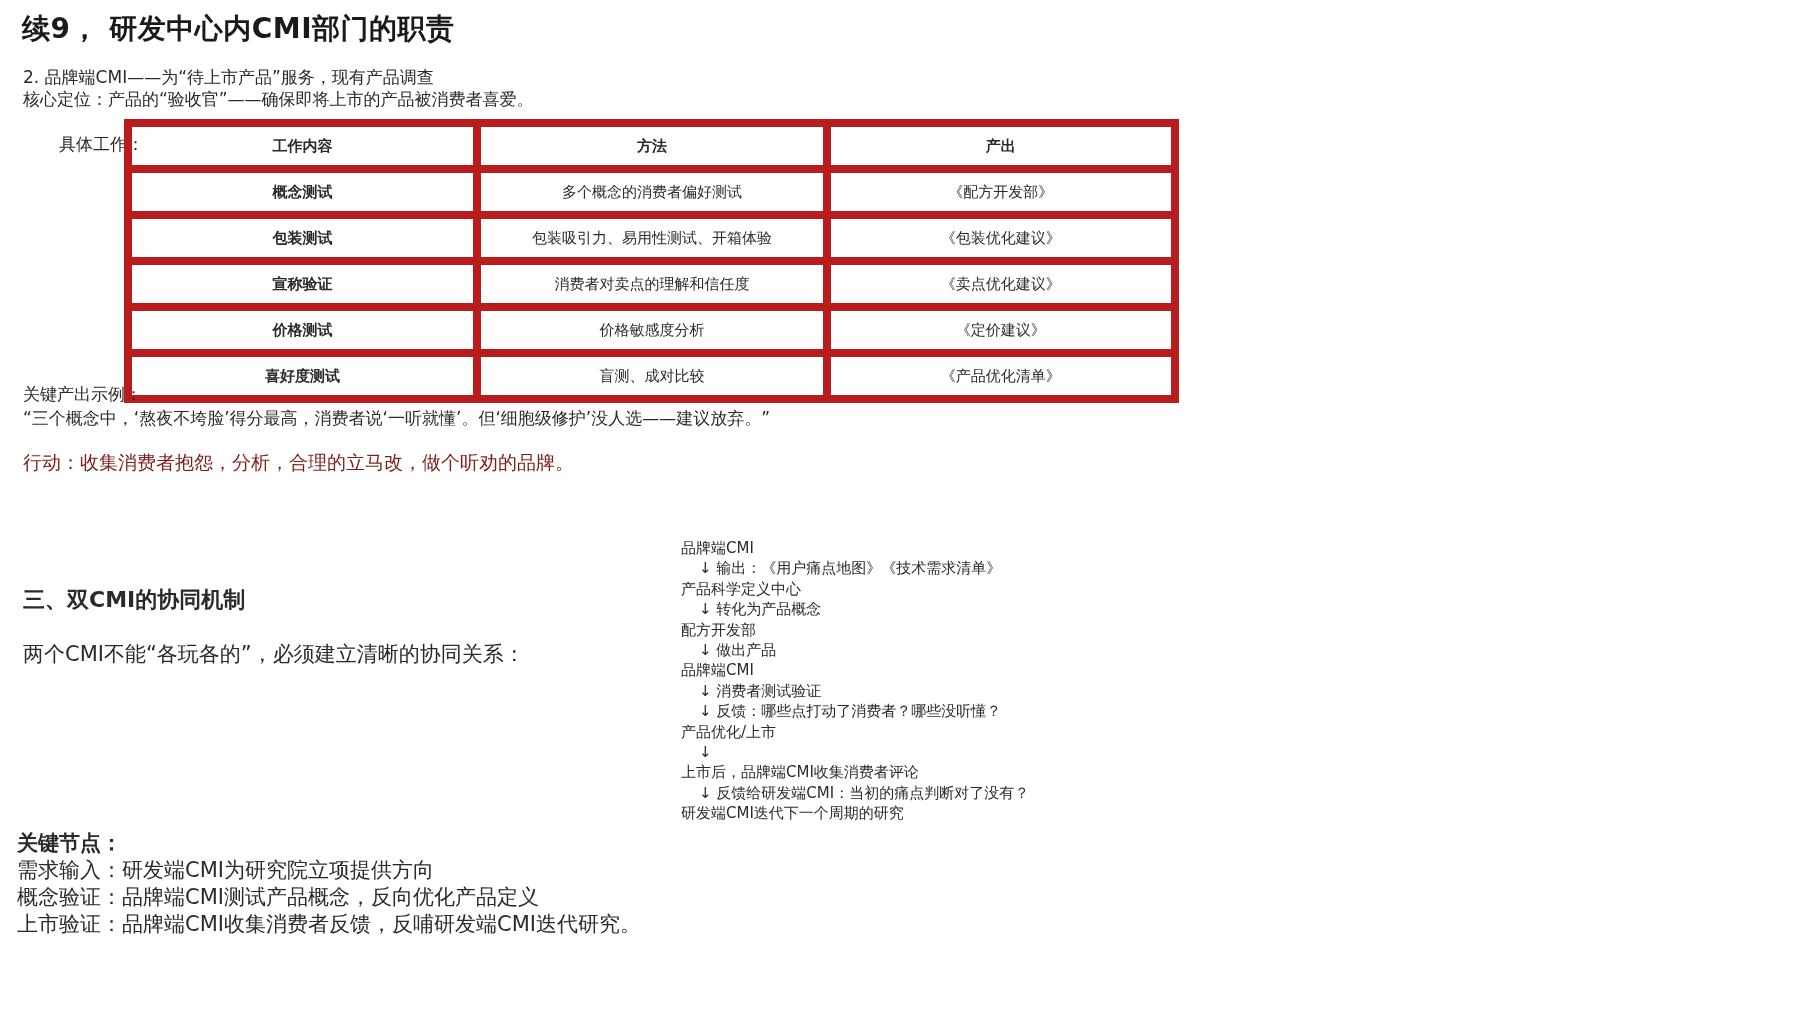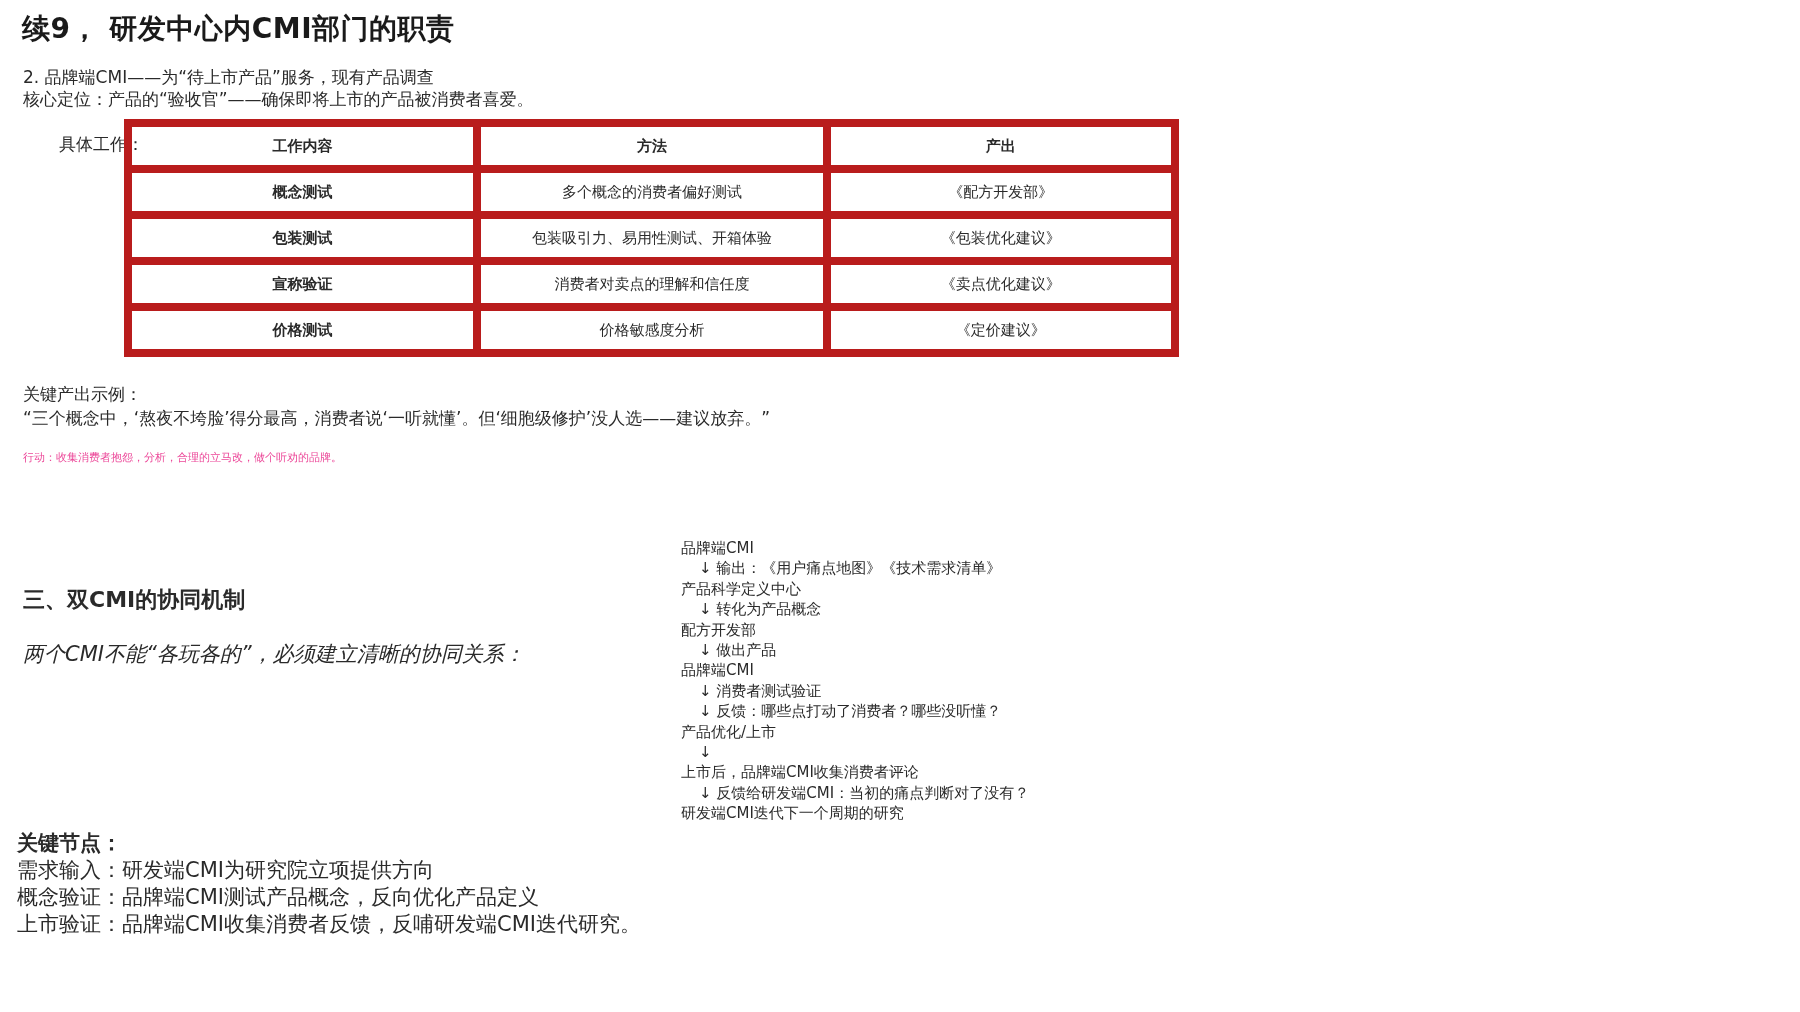--- a/index.html
+++ b/index.html
@@ -9,23 +9,23 @@
   .title { left:22px; top:10px; font-size:28px; font-weight:bold; color:#1a1a1a; letter-spacing:0.5px; }
   .intro { left:23px; top:66px; font-size:17px; line-height:22px; color:#2a2a2a; }
   .work-label { left:23px; top:133px; font-size:17px; color:#2a2a2a;margin-left:36px; }
   table.work { position:absolute; left:124px; top:119px; width:1055px; border-collapse:collapse;
                font-size:15px; color:#2a2a2a; }
   table.work td, table.work th { border:8px solid #b91c1c; height:38px; text-align:center; padding:0; }
   table.work th { font-weight:bold; }
   table.work td.c0 { font-weight:bold; }
   table.work col.w0 { width:352px; } table.work col.w1 { width:352px; } table.work col.w2 { width:351px; }
   .example { left:23px; top:382px; font-size:17px; line-height:24px; color:#2a2a2a; }
-  .action { left:23px; top:450px; font-size:11px; color:#ec4899; }
+  .action { left:23px; top:450px; font-size:19px; color:#7f1d1d; }
   .sec3 { left:23px; top:585px; font-size:22px; font-weight:bold; color:#2a2a2a; }
-  .sec3-desc { left:23px; top:640px; font-size:21px; color:#2a2a2a;font-style:italic; }
+  .sec3-desc { left:23px; top:640px; font-size:21px; color:#2a2a2a; }
   .flow { left:681px; top:538px; font-size:15px; line-height:20.4px; color:#2a2a2a; }
   .flow .step { padding-left:18px; }
   .keys { left:17px; top:830px; font-size:21px; line-height:27px; color:#2a2a2a; }
   .keys .head { font-weight:bold; }
 </style>
 </head>
 <body>
 
 <div class="abs title">续9， 研发中心内CMI部门的职责</div>
 
@@ -63,20 +63,25 @@
     <tr>
       <td class="c0">宣称验证</td>
       <td>消费者对卖点的理解和信任度</td>
       <td>《卖点优化建议》</td>
     </tr>
     <tr>
       <td class="c0">价格测试</td>
       <td>价格敏感度分析</td>
       <td>《定价建议》</td>
     </tr>
+    <tr>
+      <td class="c0">喜好度测试</td>
+      <td>盲测、成对比较</td>
+      <td>《产品优化清单》</td>
+    </tr>
   </tbody>
 </table>
 
 <div class="abs example">
   <div>关键产出示例：</div>
   <div>“三个概念中，‘熬夜不垮脸’得分最高，消费者说‘一听就懂’。但‘细胞级修护’没人选——建议放弃。”</div>
 </div>
 
 <div class="abs action">行动：收集消费者抱怨，分析，合理的立马改，做个听劝的品牌。</div>
 

